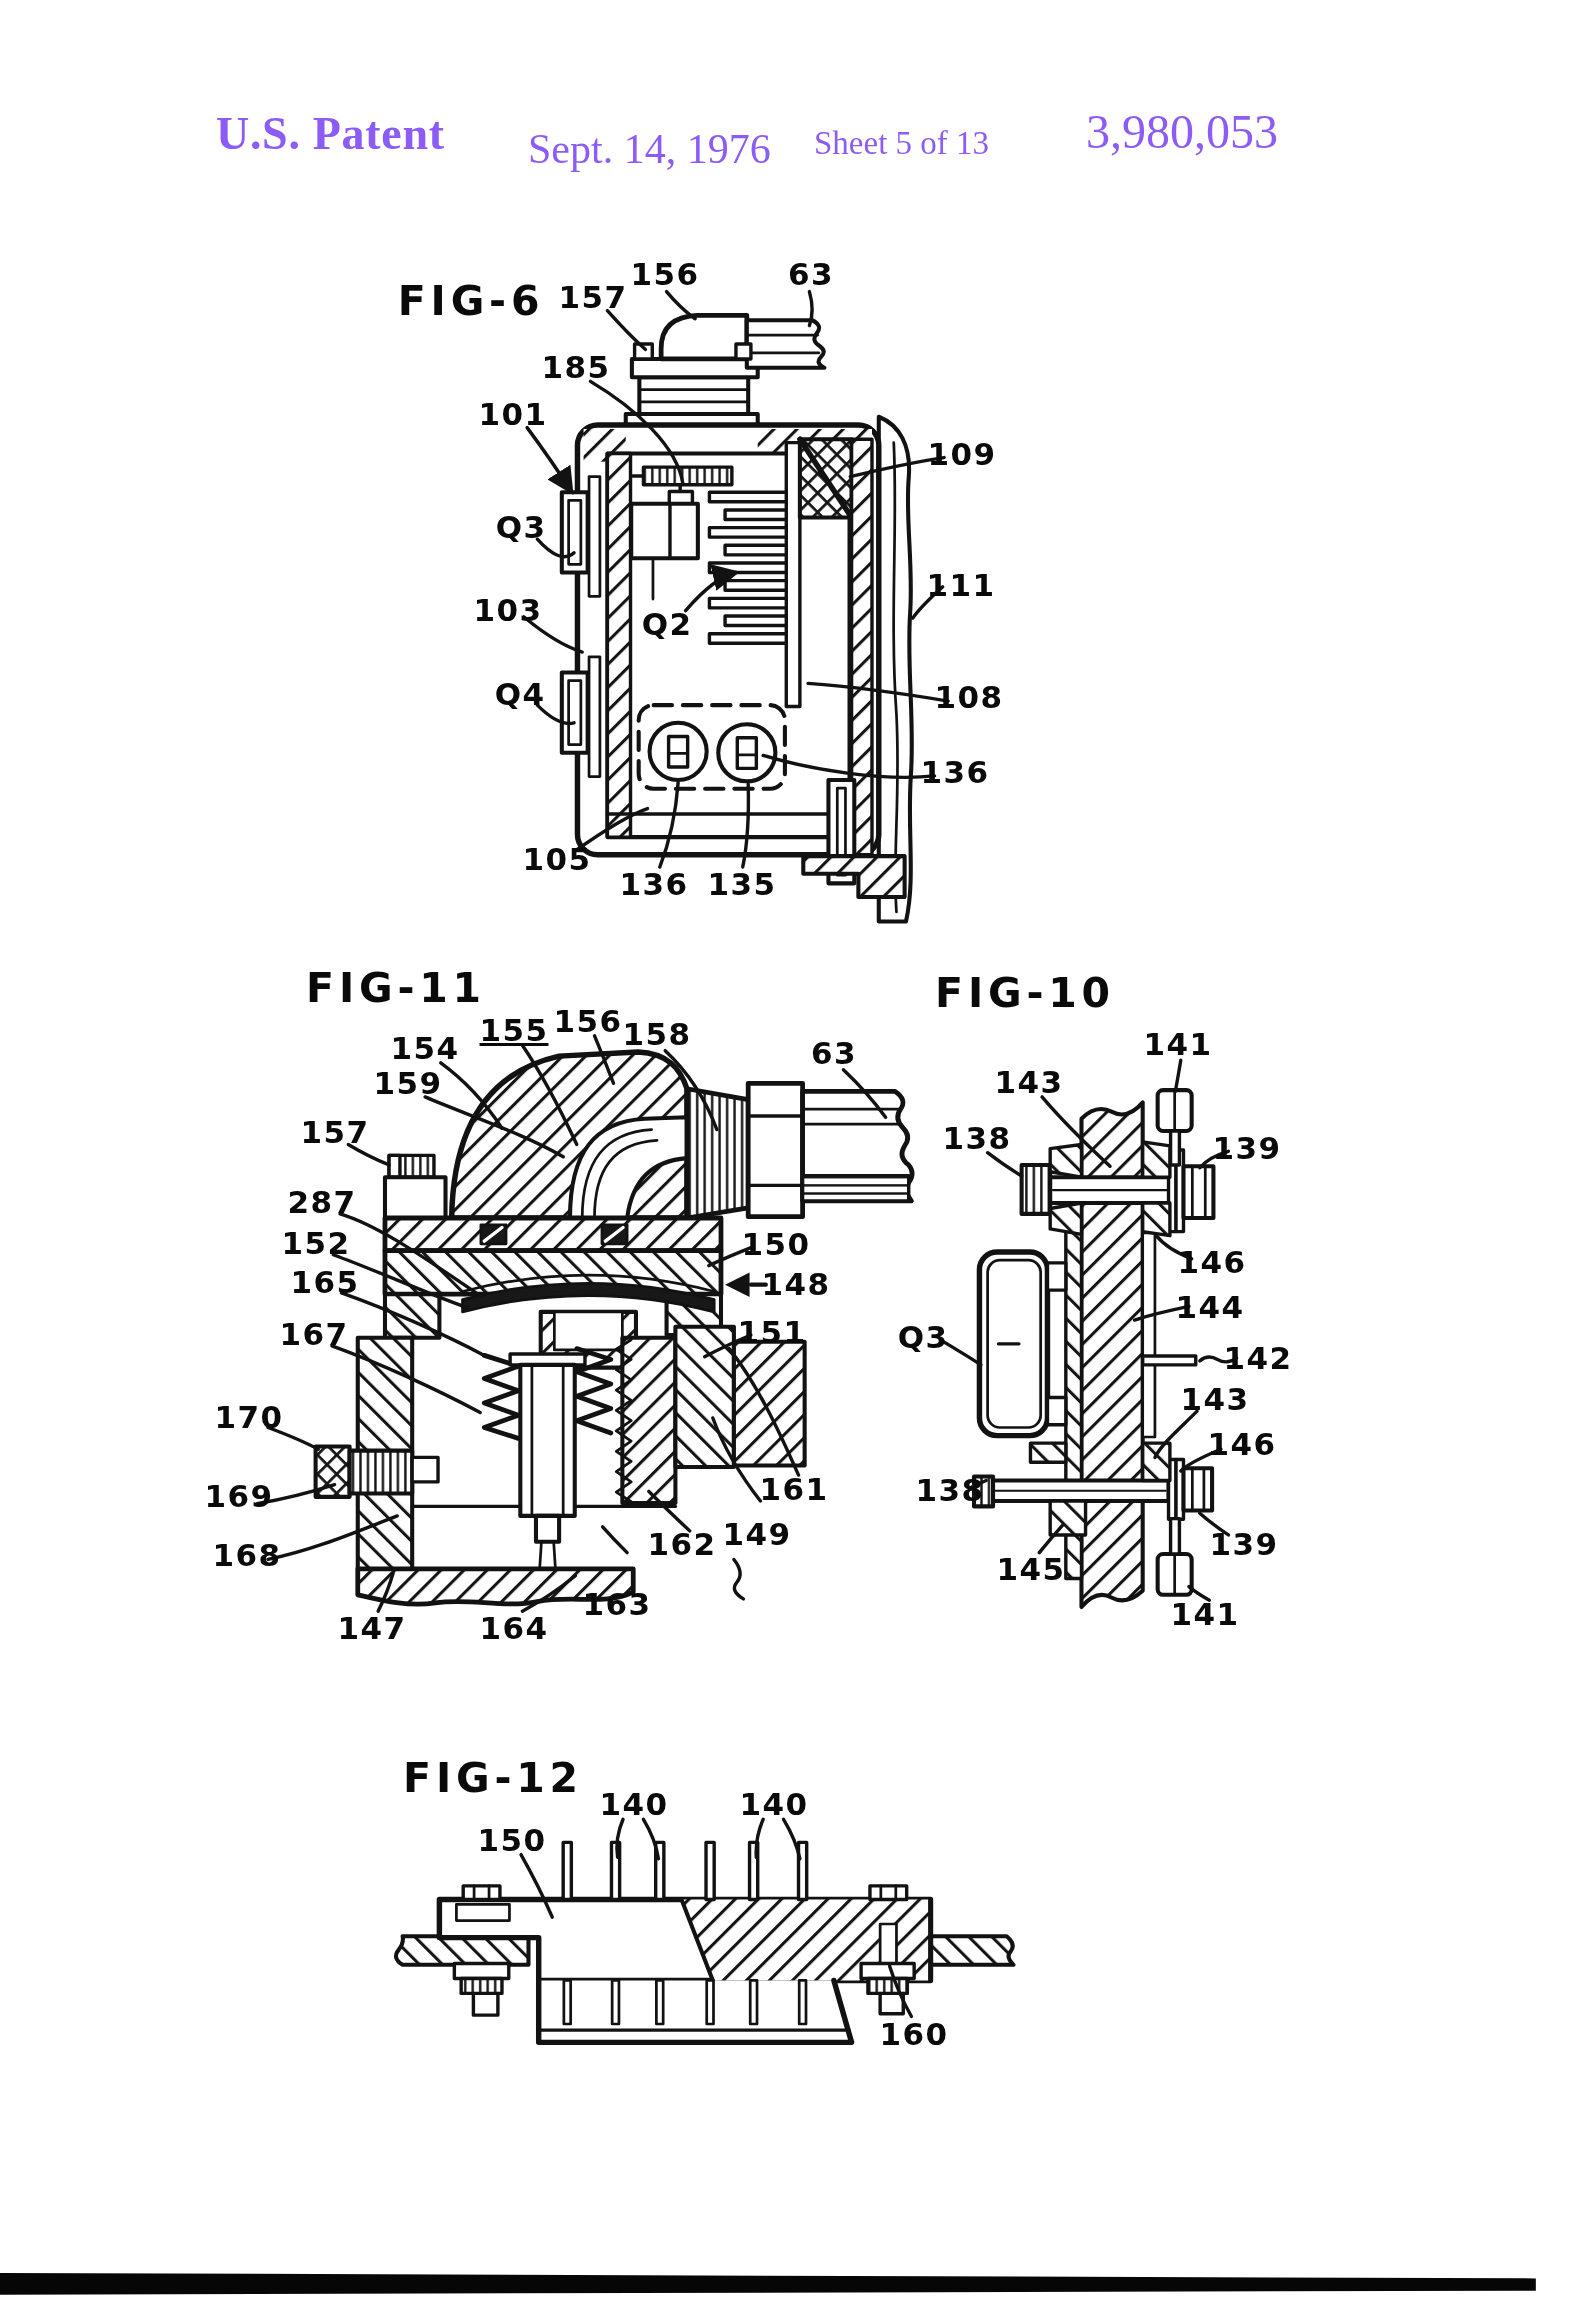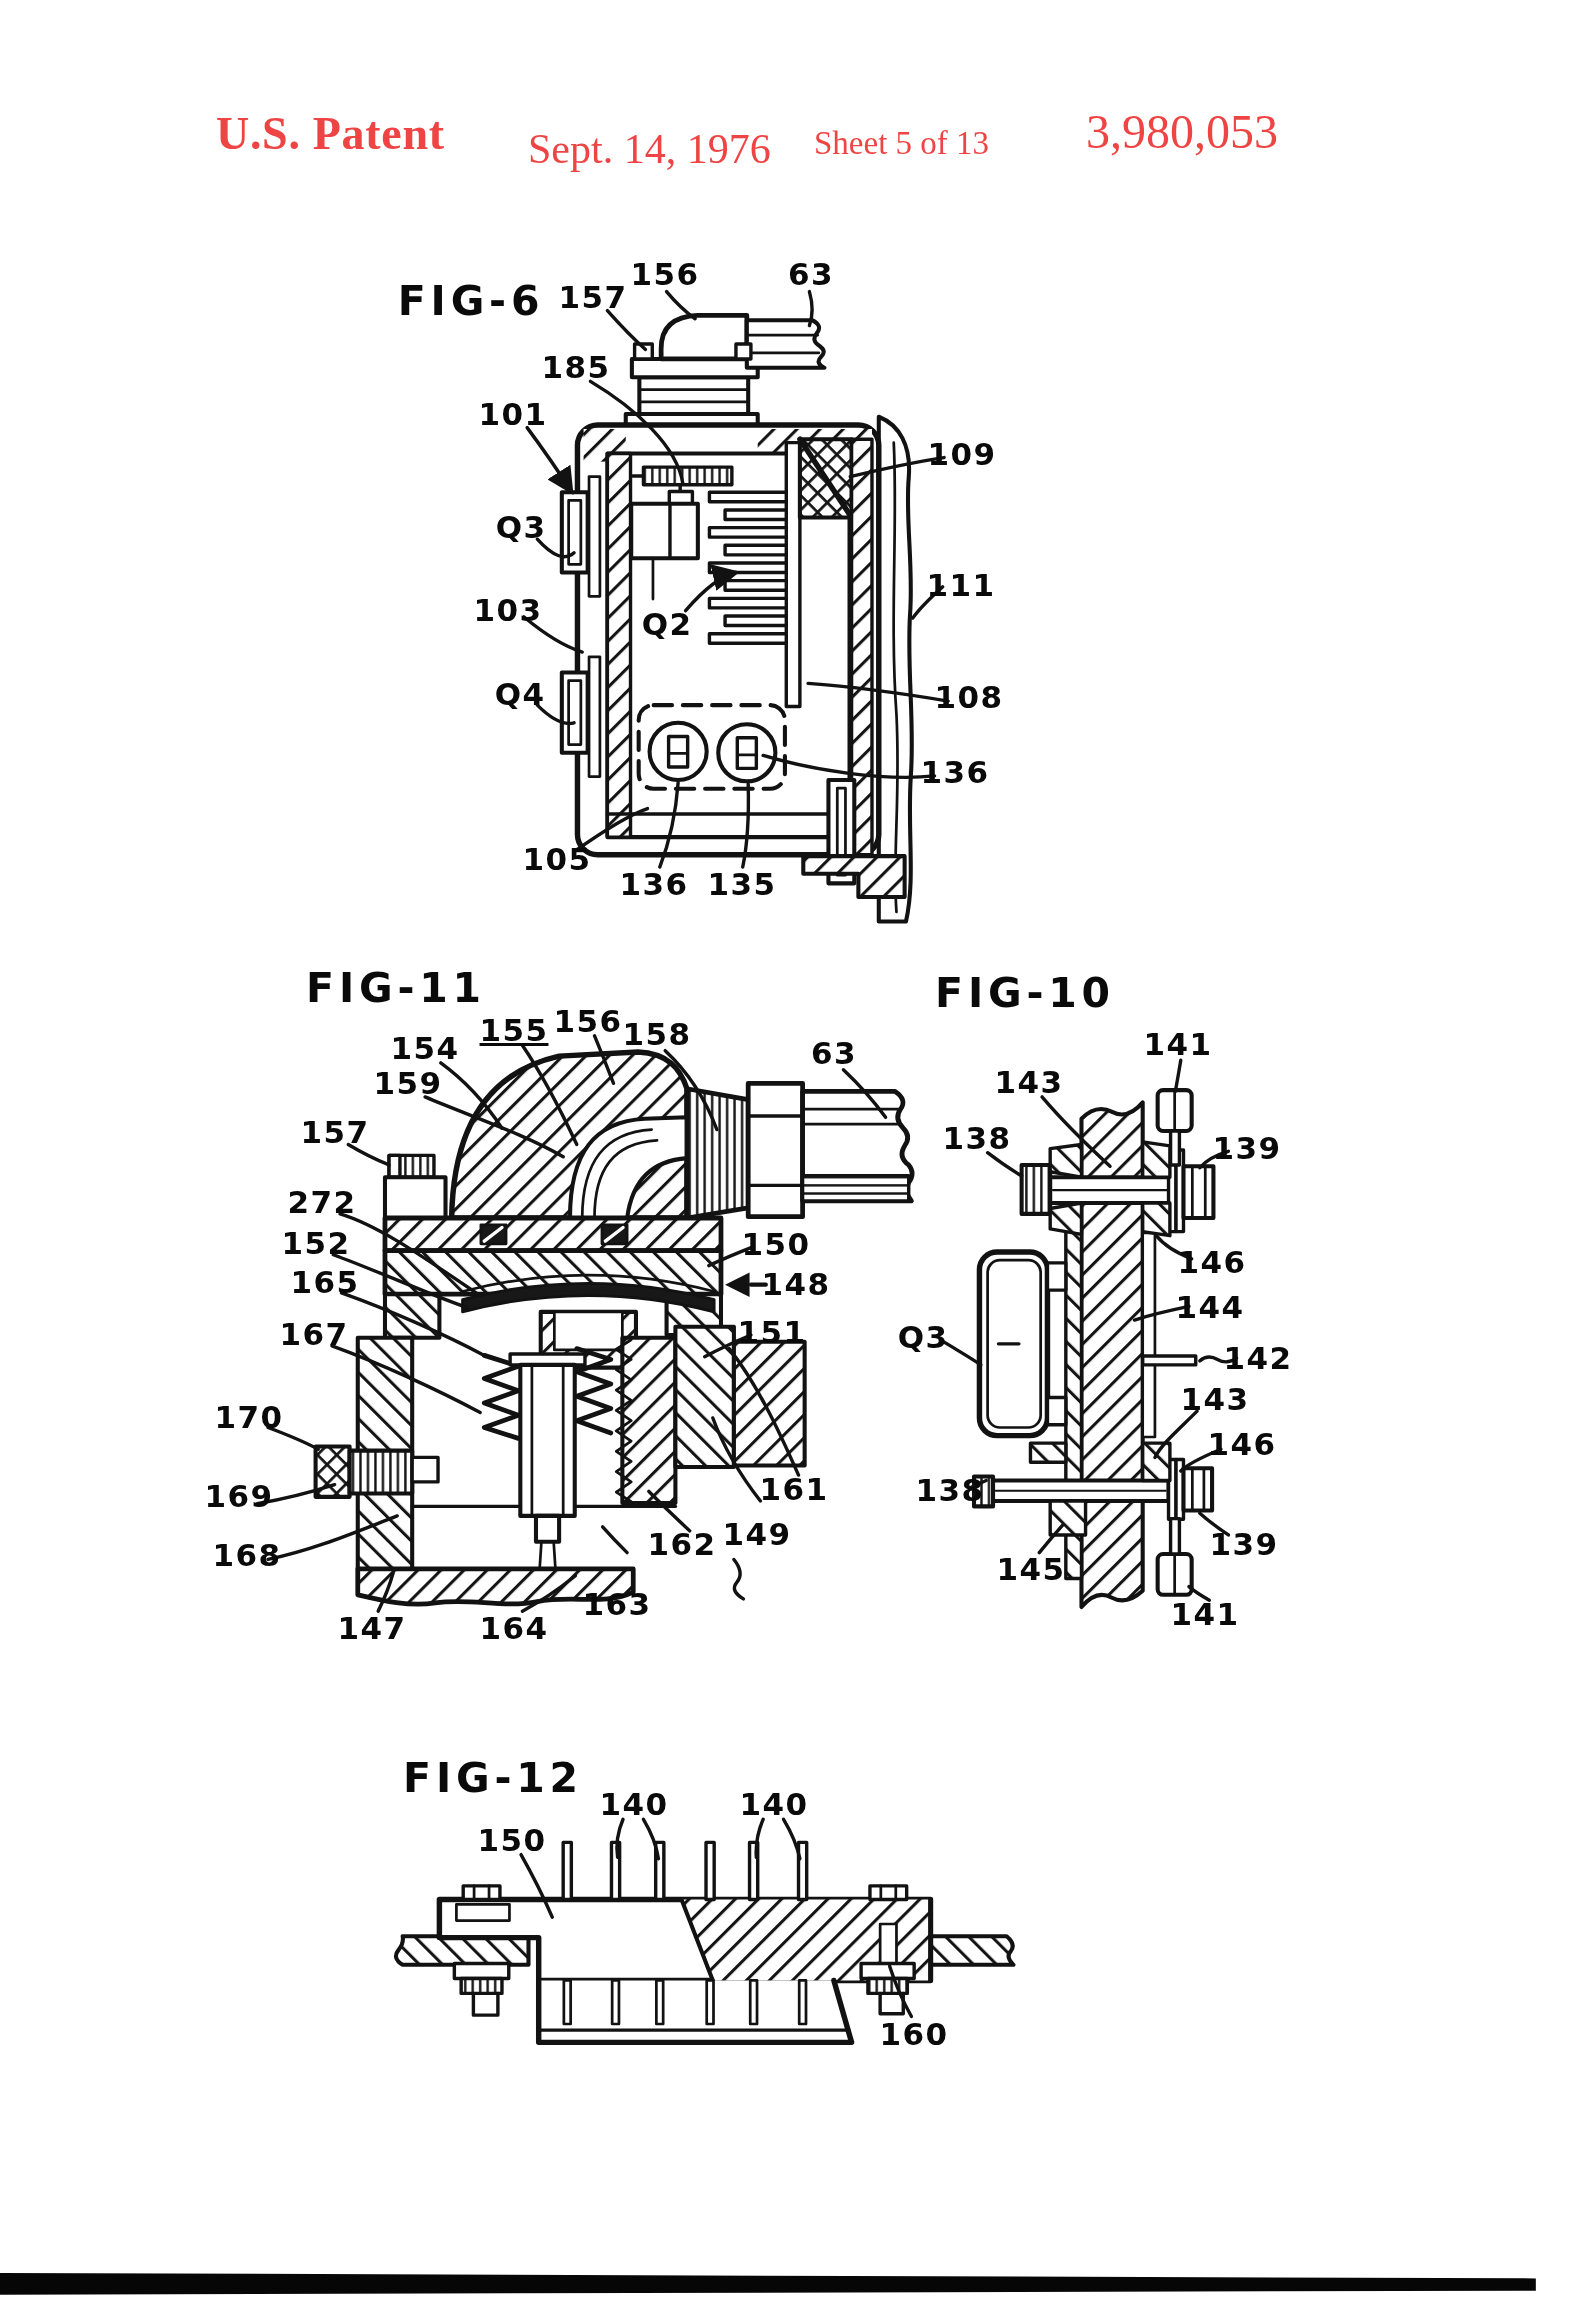--- a/index.html
+++ b/index.html
@@ -1,18 +1,18 @@
 <!DOCTYPE html>
 <html style="font-size:11px"><head>
 <meta charset="utf-8">
 <style>
   html,body{margin:0;padding:0;background:#e8e8e8}
   .page{position:relative;width:1578px;height:2319px;background:#ffffff;overflow:hidden;
         font-family:"DejaVu Sans",sans-serif;color:#0d0d0d}
-  .hdr{position:absolute;white-space:nowrap;font-family:"Liberation Serif",serif;color:#ef4444}
+  .hdr{position:absolute;white-space:nowrap;font-family:"Liberation Serif",serif;color:#8b5cf6}
   #h-title{left:216px;top:107px;font-size:46px;font-weight:700;letter-spacing:0.7px}
   #h-date{left:528px;top:125px;font-size:42px;font-weight:400}
   #h-sheet{left:814px;top:125px;font-size:33px;font-weight:400}
   #h-number{left:1086px;top:104px;font-size:48px;font-weight:400}
   #art{position:absolute;left:0;top:0}
   #annot{position:absolute;left:0;top:0;width:100%;height:100%}
   .fig-title{position:absolute;transform:translate(-50%,-50%);white-space:nowrap;
              font:700 41px "DejaVu Sans",sans-serif;letter-spacing:4.8px;color:#0a0a0a}
   .callout{position:absolute;transform:translate(-50%,-50%);white-space:nowrap;
            font:700 31px "DejaVu Sans",sans-serif;letter-spacing:1.4px;color:#0a0a0a}
@@ -368,21 +368,21 @@
       <div class="callout" style="left: 654px; top: 884px;">136</div>
       <div class="callout" style="left: 742px; top: 884px;">135</div>
       <div class="fig-title" style="left: 396px; top: 988px;">FIG-11</div>
       <div class="callout" style="left: 425px; top: 1048px;">154</div>
       <div class="callout" style="left: 514px; top: 1030px; text-decoration: underline;">155</div>
       <div class="callout" style="left: 588px; top: 1021px;">156</div>
       <div class="callout" style="left: 657px; top: 1034px;">158</div>
       <div class="callout" style="left: 834px; top: 1053px;">63</div>
       <div class="callout" style="left: 408px; top: 1083px;">159</div>
       <div class="callout" style="left: 335px; top: 1132px;">157</div>
-      <div class="callout" style="left: 322px; top: 1202px;">272</div>
+      <div class="callout" style="left: 322px; top: 1202px;">287</div>
       <div class="callout" style="left: 316px; top: 1243px;">152</div>
       <div class="callout" style="left: 325px; top: 1282px;">165</div>
       <div class="callout" style="left: 314px; top: 1334px;">167</div>
       <div class="callout" style="left: 776px; top: 1244px;">150</div>
       <div class="callout" style="left: 796px; top: 1284px;">148</div>
       <div class="callout" style="left: 772px; top: 1332px;">151</div>
       <div class="callout" style="left: 249px; top: 1417px;">170</div>
       <div class="callout" style="left: 239px; top: 1496px;">169</div>
       <div class="callout" style="left: 247px; top: 1555px; text-align: right;">168</div>
       <div class="callout" style="left: 372px; top: 1628px;">147</div>

